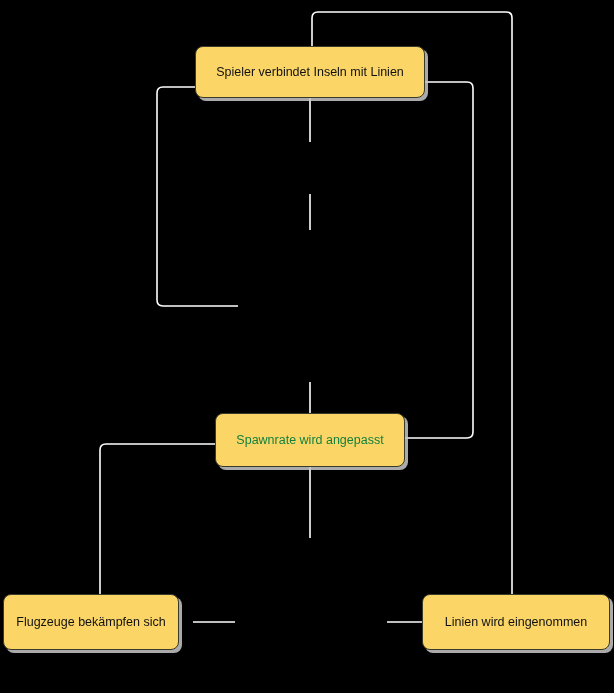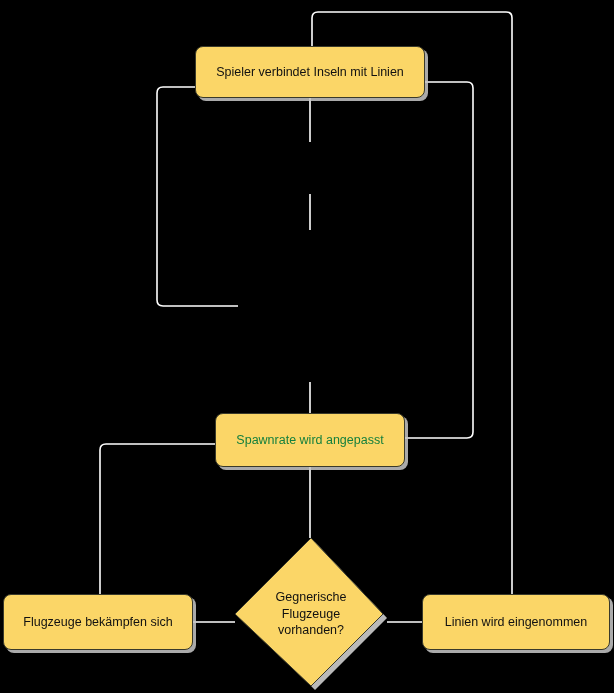--- a/index.html
+++ b/index.html
@@ -82,28 +82,19 @@
       <path d="M 235 622 L 193 622" fill="none" stroke="#ffffff" stroke-width="1.6" stroke-linecap="butt">M 235 622 L 193 622</path>
       <path d="M 387 622 L 422 622" fill="none" stroke="#ffffff" stroke-width="1.6" stroke-linecap="butt">M 387 622 L 422 622</path>
       <path d="M 312 46 L 312 18 Q 312 12 318 12 L 506 12 Q 512 12 512 18 L 512 594" fill="none" stroke="#ffffff" stroke-width="1.6" stroke-linecap="butt">M 312 46 L 312 18 Q 312 12 318 12 L 506 12 Q 512 12 512 18 L 512 594</path>
     </svg>
 <div class="node node-process" style="left: 195px; top: 46px; width: 230px; height: 52px;">
       <div class="node-label" style="color: rgb(17, 17, 17);">Spieler verbindet Inseln mit Linien</div>
     </div>
     <div class="node node-process" style="left: 215px; top: 413px; width: 190px; height: 54px;">
       <div class="node-label" style="color: #15803d;">Spawnrate wird angepasst</div>
     </div>
-    <div class="node node-decision" style="left: 235px; top: 538px; width: 152px; height: 152px;">
-      <svg class="diamond-shape" viewBox="0 0 152 152">
-        <polygon points="80,4 152,80 80,152 8,80" fill="rgba(205,205,205,0.9)"></polygon>
-        <polygon points="76,0 148,76 76,148 0,76" fill="#fbd667" stroke="#3a3a2a" stroke-width="1"></polygon>
-      </svg>
-      <div class="node-label" style="color: rgb(17, 17, 17);">Gegnerische
-Flugzeuge
-vorhanden?</div>
-    </div>
-    <div class="node node-process" style="left: 3px; top: 594px; width: 190px; height: 56px;">
+    <div class="node node-process" style="left: 3px; top: 594px; width: 176px; height: 56px;">
       <div class="node-label" style="color: rgb(17, 17, 17);">Flugzeuge bekämpfen sich</div>
     </div>
     <div class="node node-process" style="left: 422px; top: 594px; width: 188px; height: 56px;">
       <div class="node-label" style="color: rgb(17, 17, 17);">Linien wird eingenommen</div>
     </div>
   </div>
 
 </body></html>

